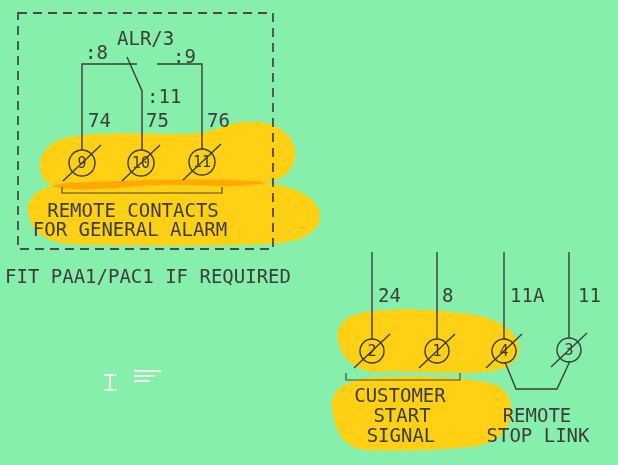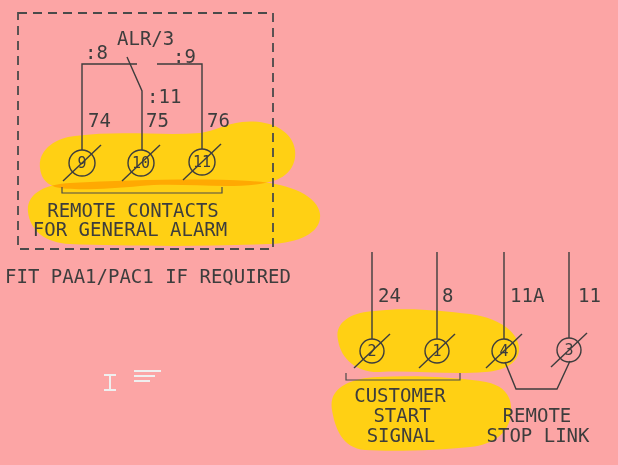--- a/index.html
+++ b/index.html
@@ -1,19 +1,19 @@
 <!DOCTYPE html>
 <html><head>
 <meta charset="utf-8">
 <style>
   html,body{margin:0;padding:0;background:#fff;}
   #stage{
     position:relative;
     width:618px;height:465px;
-    background:#fca5a5;
+    background:#86efac;
     font-family:"DejaVu Sans Mono", monospace;
     overflow:hidden;
   }
   svg{position:absolute;left:0;top:0;}
   .hl{ mix-blend-mode:multiply; fill:#ffd014; }
   .hl-group{ isolation:isolate; }
   .wire{ stroke:#3d3d3d; stroke-width:1.4; fill:none; }
   .wire-thin{ stroke:#4a4a4a; stroke-width:1.2; fill:none; }
   .dashed-box{ stroke:#4a4a4a; stroke-width:1.8; fill:none; stroke-dasharray:9 6; }
   .term-circle{ stroke:#3d3d3d; stroke-width:1.4; fill:none; }

